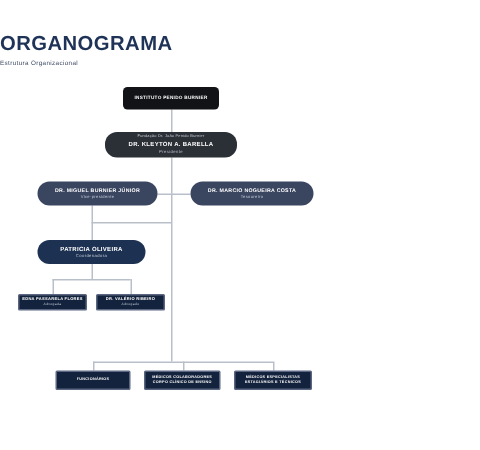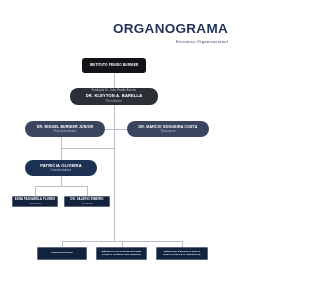--- a/index.html
+++ b/index.html
@@ -17,21 +17,21 @@
   #chart {
     position: absolute;
     inset: 0;
   }
   
   .header {
     position: absolute;
     top: 22px;
     left: 0;
     right: 0;
-    text-align: right;
+    text-align: left;
   }
   .title {
     font-size: 13.5px;
     font-weight: bold;
     color: #1f3358;
     letter-spacing: 0.3px;
     line-height: 1;
     margin: 0;
   }
   .subtitle {

